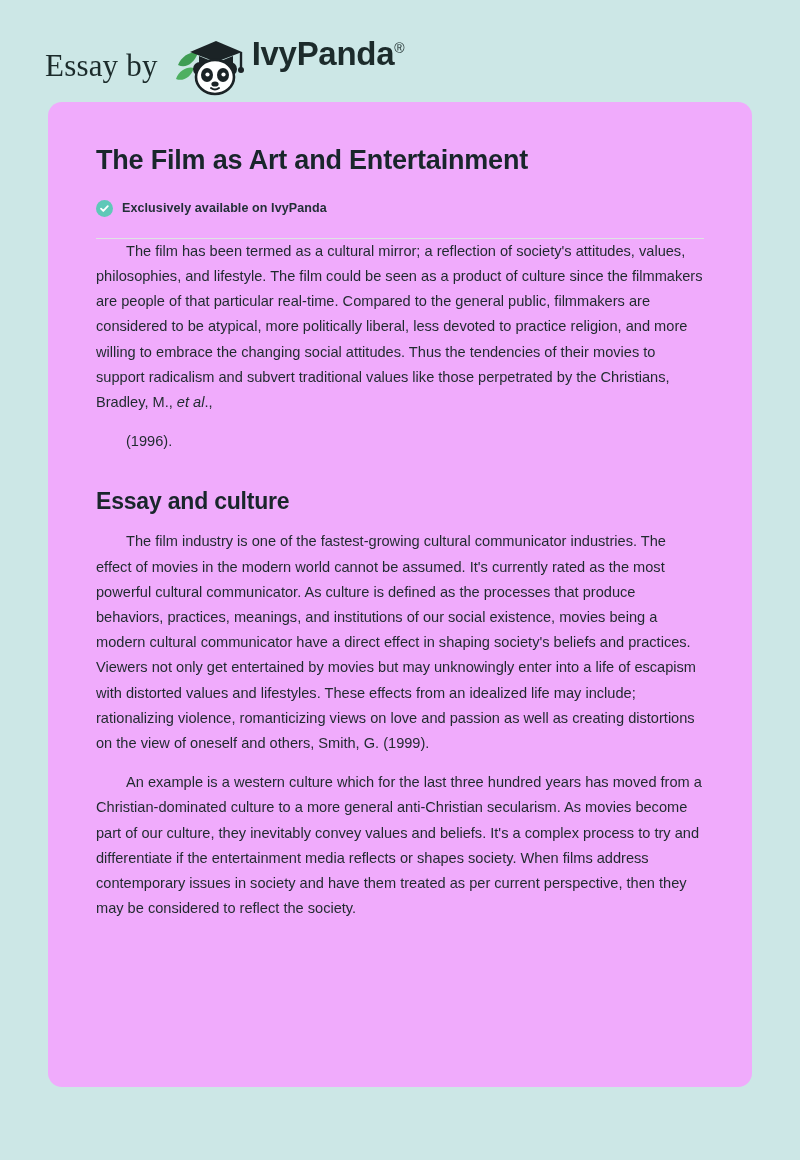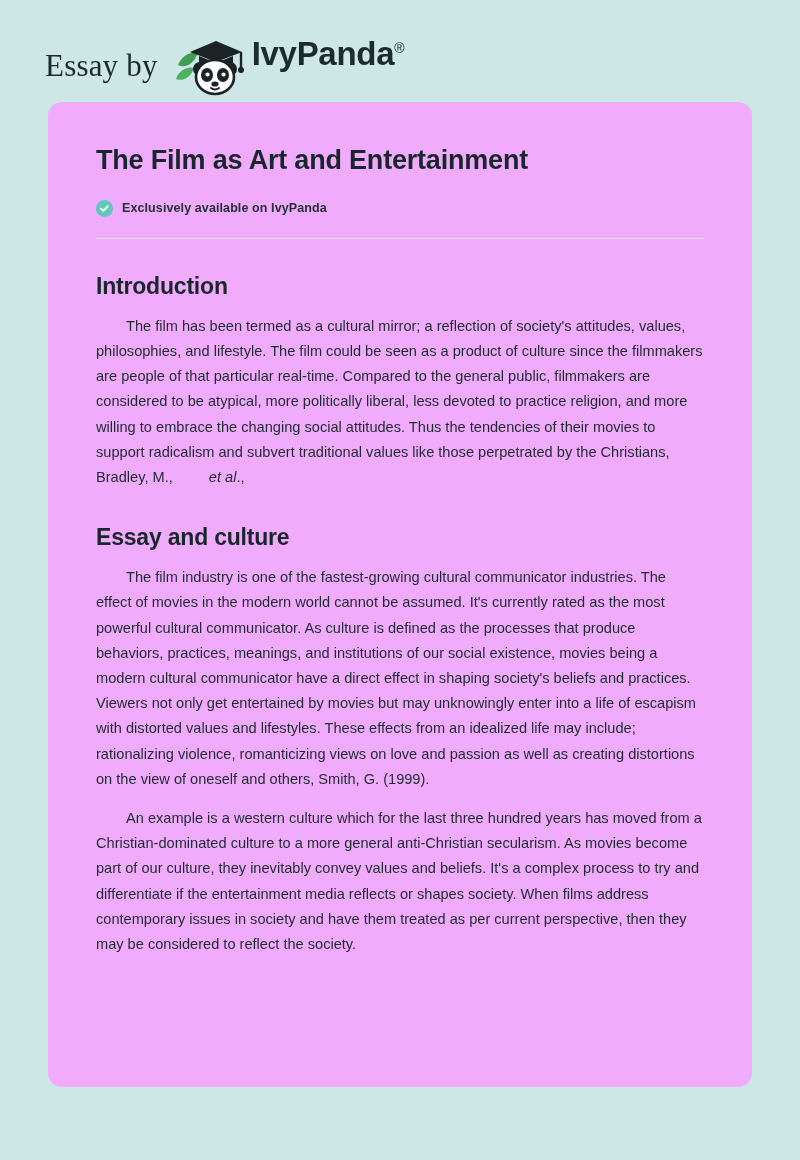--- a/index.html
+++ b/index.html
@@ -103,21 +103,21 @@
     letter-spacing: -0.2px;
   }
   p.body-par {
     font-size: 14.6px;
     line-height: 25.2px;
     color: #1f2a2e;
     margin: 0 0 14px 0;
     text-indent: 30px;
     text-align: left;
   }
-  em { font-style: italic; margin-left: 32px; }
+  em { font-style: italic; }
 </style>
 </head>
 <body>
 
 <div class="page-header">
   <span class="header-essay-by">Essay by</span>
   <div class="brand-lockup">
     <span class="panda-logo">
       <svg width="76" height="62" viewBox="0 0 76 62" xmlns="http://www.w3.org/2000/svg">
 
@@ -152,19 +152,19 @@
   <div class="exclusive-row">
     <span class="check-badge">
       <svg width="11" height="11" viewBox="0 0 12 12">
         <path d="M2.2 6.2 L4.7 8.7 L9.6 3.4" stroke="#ffffff" stroke-width="2" fill="none" stroke-linecap="round" stroke-linejoin="round"></path>
       </svg>
     </span>
     <span class="exclusive-text">Exclusively available on IvyPanda</span>
   </div>
 
   <div id="sections-host">
-      <h2 class="section-heading">Introduction</h2>
       <p class="body-par">The film has been termed as a cultural mirror; a reflection of society's attitudes, values, philosophies, and lifestyle. The film could be seen as a product of culture since the filmmakers are people of that particular real-time. Compared to the general public, filmmakers are considered to be atypical, more politically liberal, less devoted to practice religion, and more willing to embrace the changing social attitudes. Thus the tendencies of their movies to support radicalism and subvert traditional values like those perpetrated by the Christians, Bradley, M., <em>et al</em>., </p>
+      <p class="body-par">(1996).</p>
       <h2 class="section-heading">Essay and culture</h2>
       <p class="body-par">The film industry is one of the fastest-growing cultural communicator industries. The effect of movies in the modern world cannot be assumed. It's currently rated as the most powerful cultural communicator. As culture is defined as the processes that produce behaviors, practices, meanings, and institutions of our social existence, movies being a modern cultural communicator have a direct effect in shaping society's beliefs and practices. Viewers not only get entertained by movies but may unknowingly enter into a life of escapism with distorted values and lifestyles. These effects from an idealized life may include; rationalizing violence, romanticizing views on love and passion as well as creating distortions on the view of oneself and others, Smith, G. (1999).</p>
       <p class="body-par">An example is a western culture which for the last three hundred years has moved from a Christian-dominated culture to a more general anti-Christian secularism. As movies become part of our culture, they inevitably convey values and beliefs. It's a complex process to try and differentiate if the entertainment media reflects or shapes society. When films address contemporary issues in society and have them treated as per current perspective, then they may be considered to reflect the society.</p>
     </div>
 </div>
 
 </body></html>

